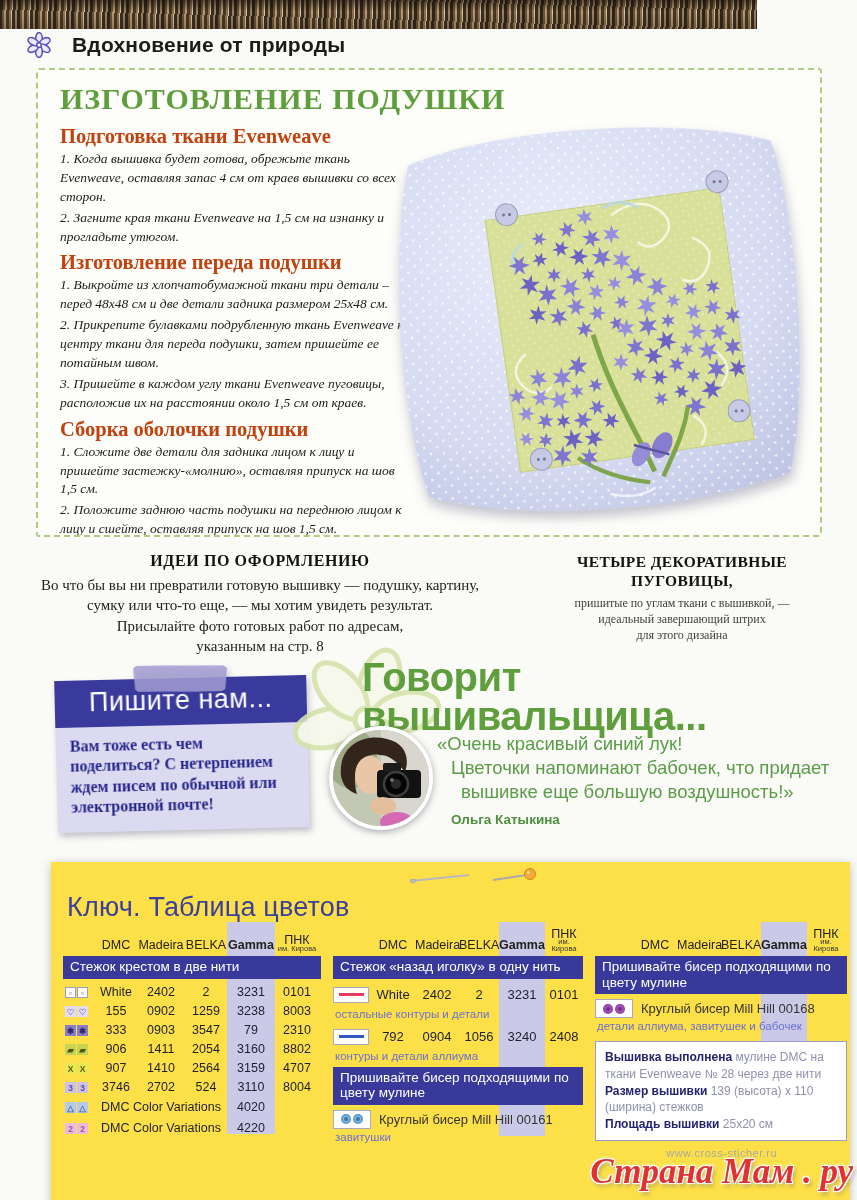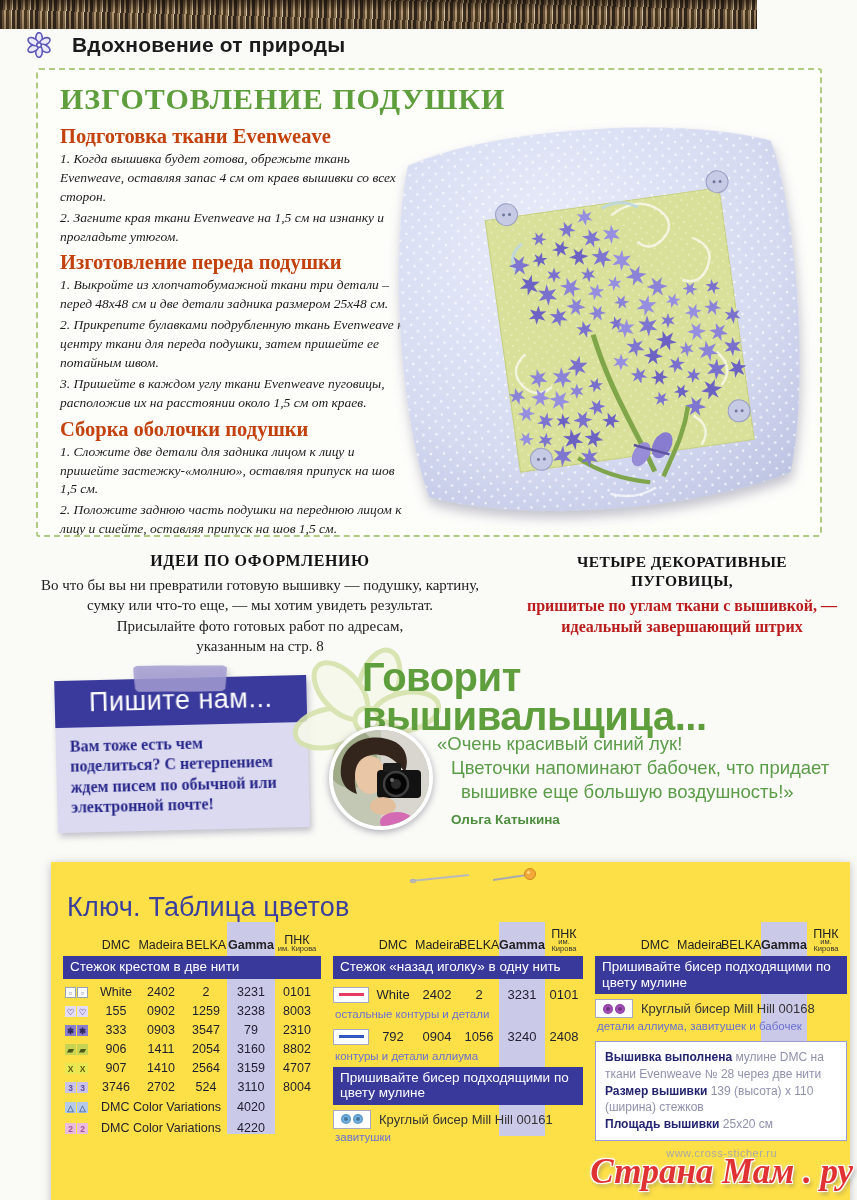--- a/index.html
+++ b/index.html
@@ -22,21 +22,21 @@
   .sub{font-family:"Liberation Serif",serif;font-size:20.5px;font-weight:700;color:#c2410c;margin:5px 0 2px;}
   .step{font-family:"Liberation Serif",serif;font-style:italic;font-size:13.5px;line-height:1.4;color:#1c1c1c;margin:0 0 2px;}
   .pillow-wrap{position:absolute;right:2px;top:34px;width:436px;height:426px;}
 
   
   .ideas{position:absolute;left:38px;top:552px;width:444px;text-align:center;font-family:"Liberation Serif",serif;}
   .ideas .h{font-size:16px;font-weight:700;letter-spacing:.6px;color:#131313;margin-bottom:5px;}
   .ideas .ln{font-size:15px;line-height:1.36;color:#222;}
   .buttons-note{position:absolute;left:520px;top:552px;width:324px;text-align:center;font-family:"Liberation Serif",serif;}
   .buttons-note .h{font-size:15.5px;font-weight:700;letter-spacing:.4px;color:#131313;line-height:1.25;}
-  .buttons-note .ln{font-size:16px;line-height:1.35;color:#b91c1c;font-weight:700;}
+  .buttons-note .ln{font-size:12px;line-height:1.35;color:#404040;font-weight:400;}
   .buttons-note .body{margin-top:4px;}
 
   
   .write-note{position:absolute;left:56px;top:678px;width:252px;transform:rotate(-1.4deg);filter:drop-shadow(2px 4px 3px rgba(90,90,120,.35));}
   .tape{position:absolute;left:50%;top:-13px;transform:translateX(-50%) rotate(.6deg);width:94px;height:27px;background:rgba(163,158,209,.85);
     clip-path:polygon(0 10%,4% 0,96% 4%,100% 12%,98% 90%,94% 100%,5% 97%,2% 88%);}
   .note-banner{background:#3a3a9c;color:#fff;font-size:27px;font-weight:500;text-align:center;padding:7px 6px 9px;letter-spacing:.5px;}
   .note-body{background:#dcdaf0;padding:9px 14px 15px;font-family:"Liberation Serif",serif;font-weight:700;font-size:16px;line-height:1.27;color:#26268a;}
 
   
@@ -293,20 +293,21 @@
   <div class="ln">указанным на стр. 8</div>
 </div>
 
 <div class="buttons-note">
   <div class="h">
     <span>ЧЕТЫРЕ ДЕКОРАТИВНЫЕ</span><br><span>ПУГОВИЦЫ,</span>
   </div>
   <div class="body">
     <div class="ln">пришитые по углам ткани с вышивкой, —</div>
     <div class="ln">идеальный завершающий штрих</div>
+    <div class="ln">для этого дизайна</div>
   </div>
 </div>
 
 <div class="write-note">
   <div class="tape"></div>
   <div class="note-banner">Пишите нам...</div>
   <div class="note-body">
     <div>Вам тоже есть чем</div>
     <div>поделиться? С нетерпением</div>
     <div>ждем писем по обычной или</div>

